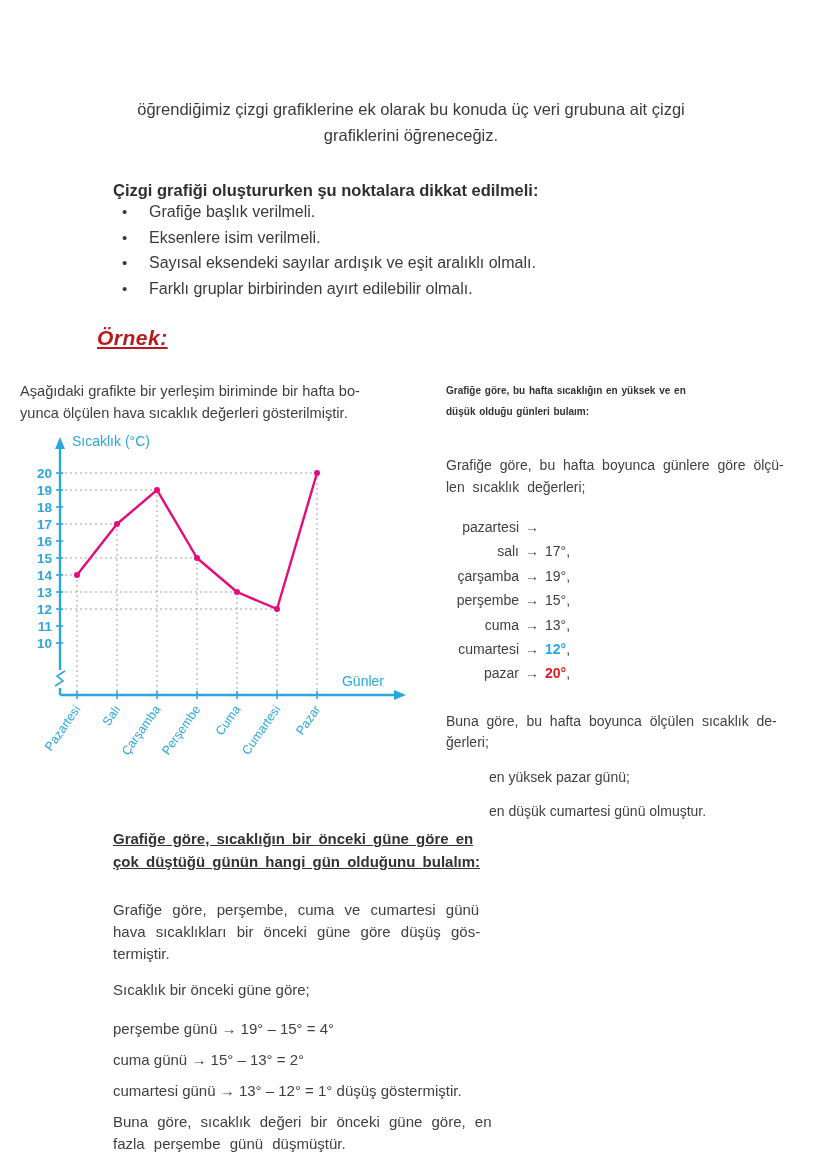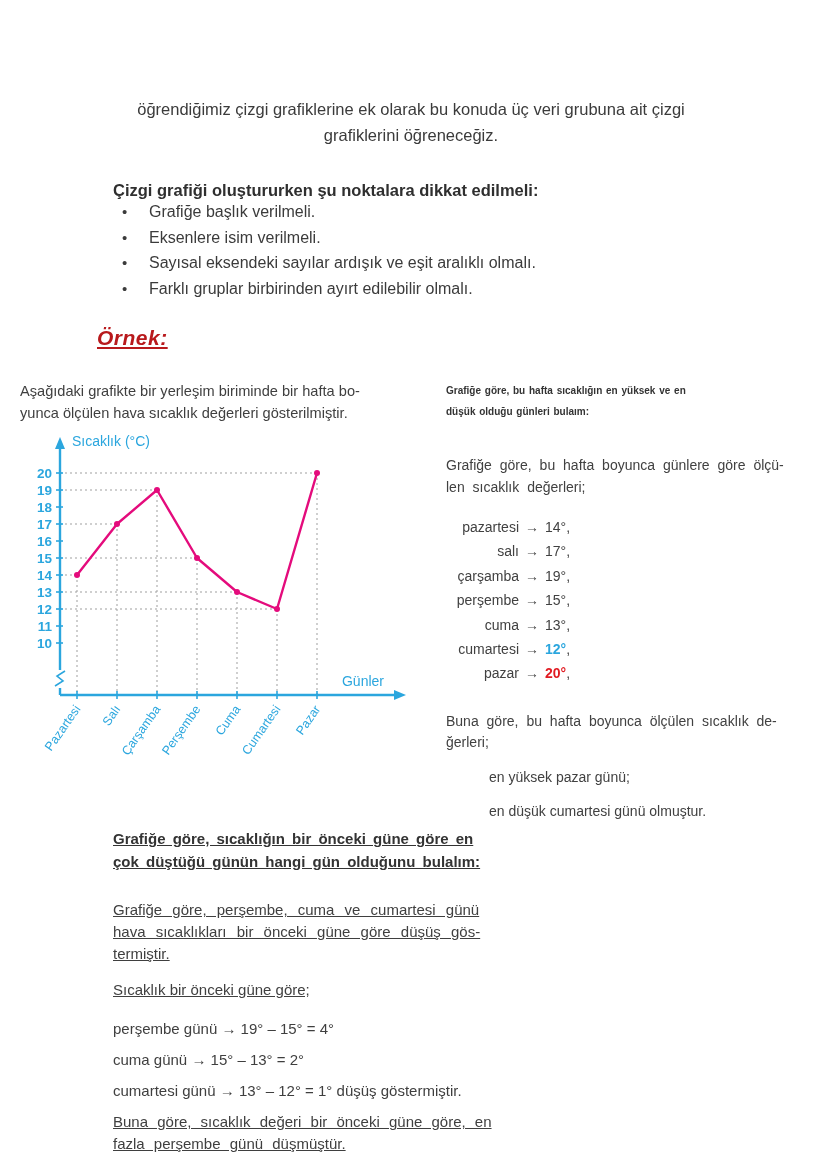--- a/index.html
+++ b/index.html
@@ -40,21 +40,21 @@
   .dayrow{display:grid;grid-template-columns:73px 26px auto;line-height:24.4px;}
   .dayrow .d{text-align:right;}
   .dayrow .a{text-align:center;color:#4a4a4a;}
   .c-blue{color:#2ba6de;font-weight:bold;}
   .c-red{color:#e11b22;font-weight:bold;}
   .mt13{margin-top:13px;}
   .single{word-spacing:normal;margin-left:43px;}
   
   .bottomcol{left:113px;top:828px;width:412px;font-size:15px;color:#3f3f3f;}
   .bhead{font-size:15px;font-weight:bold;color:#333;line-height:22.5px;white-space:pre-line;margin:0 0 26px 0;word-spacing:3px;text-decoration:underline;}
-  .bbody{line-height:22px;white-space:pre-line;margin:0 0 14px 0;word-spacing:6px;text-decoration:underline;}
+  .bbody{line-height:22px;white-space:pre-line;margin:0 0 14px 0;word-spacing:6px;}
   .bcalc{line-height:21px;margin:0 0 10px 0;white-space:pre-line;}
   .blast{word-spacing:5px;margin-top:2px;}
 </style>
 </head>
 <body>
 
 <div class="abs intro" style="white-space:pre-line;text-align:center;">öğrendiğimiz çizgi grafiklerine ek olarak bu konuda üç veri grubuna ait çizgi
 grafiklerini öğreneceğiz.</div>
 <h3 class="abs rules-heading">Çizgi grafiği oluştururken şu noktalara dikkat edilmeli:</h3>
 <div class="abs bullets">
@@ -153,21 +153,20 @@
 
 <div class="abs rightcol">
   <p class="rhead">Grafiğe göre, bu hafta sıcaklığın en yüksek ve en
 düşük olduğu günleri bulaım:</p>
   <p class="rbody">Grafiğe göre, bu hafta boyunca günlere göre ölçü-
 len sıcaklık değerleri;</p>
   <div class="dvlist">
       <div class="dayrow">
         <span class="d">pazartesi</span>
         <span class="a">→</span>
-        <span><span>14°</span><span>,</span></span>
       </div>
       <div class="dayrow">
         <span class="d">salı</span>
         <span class="a">→</span>
         <span><span>17°</span><span>,</span></span>
       </div>
       <div class="dayrow">
         <span class="d">çarşamba</span>
         <span class="a">→</span>
         <span><span>19°</span><span>,</span></span>

